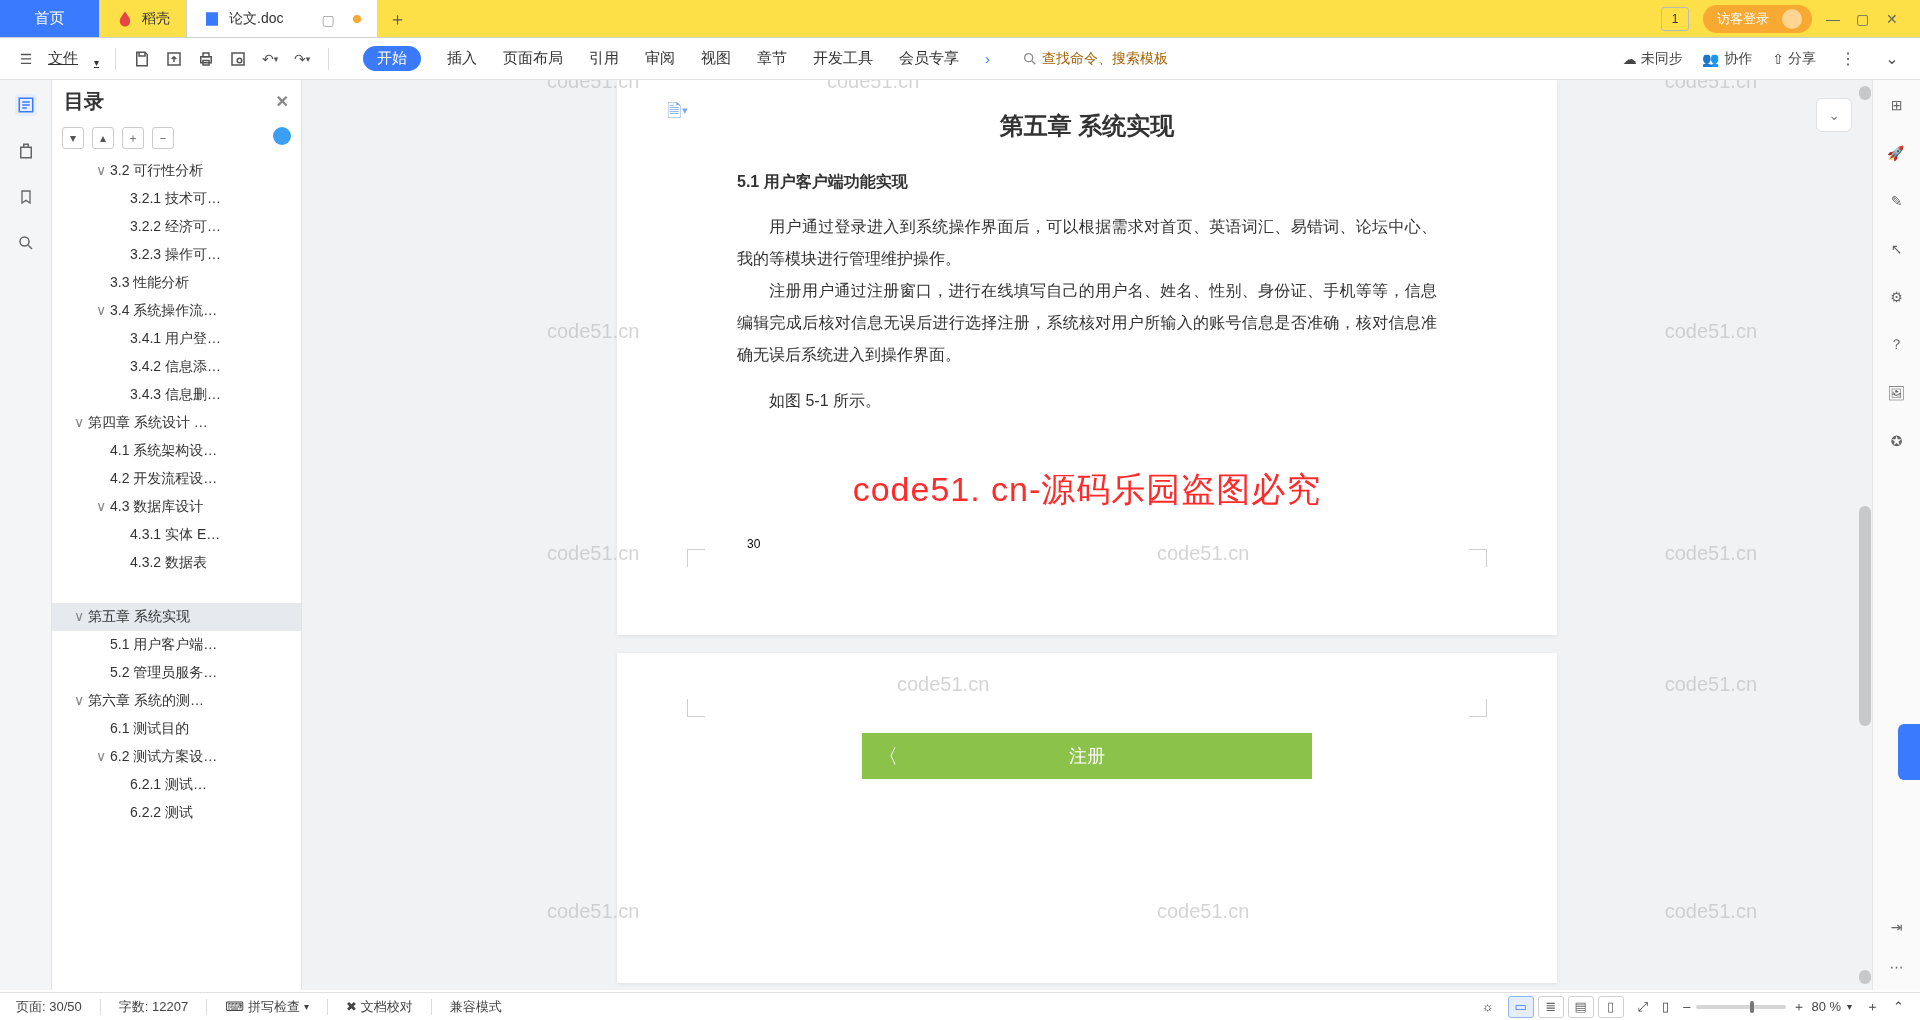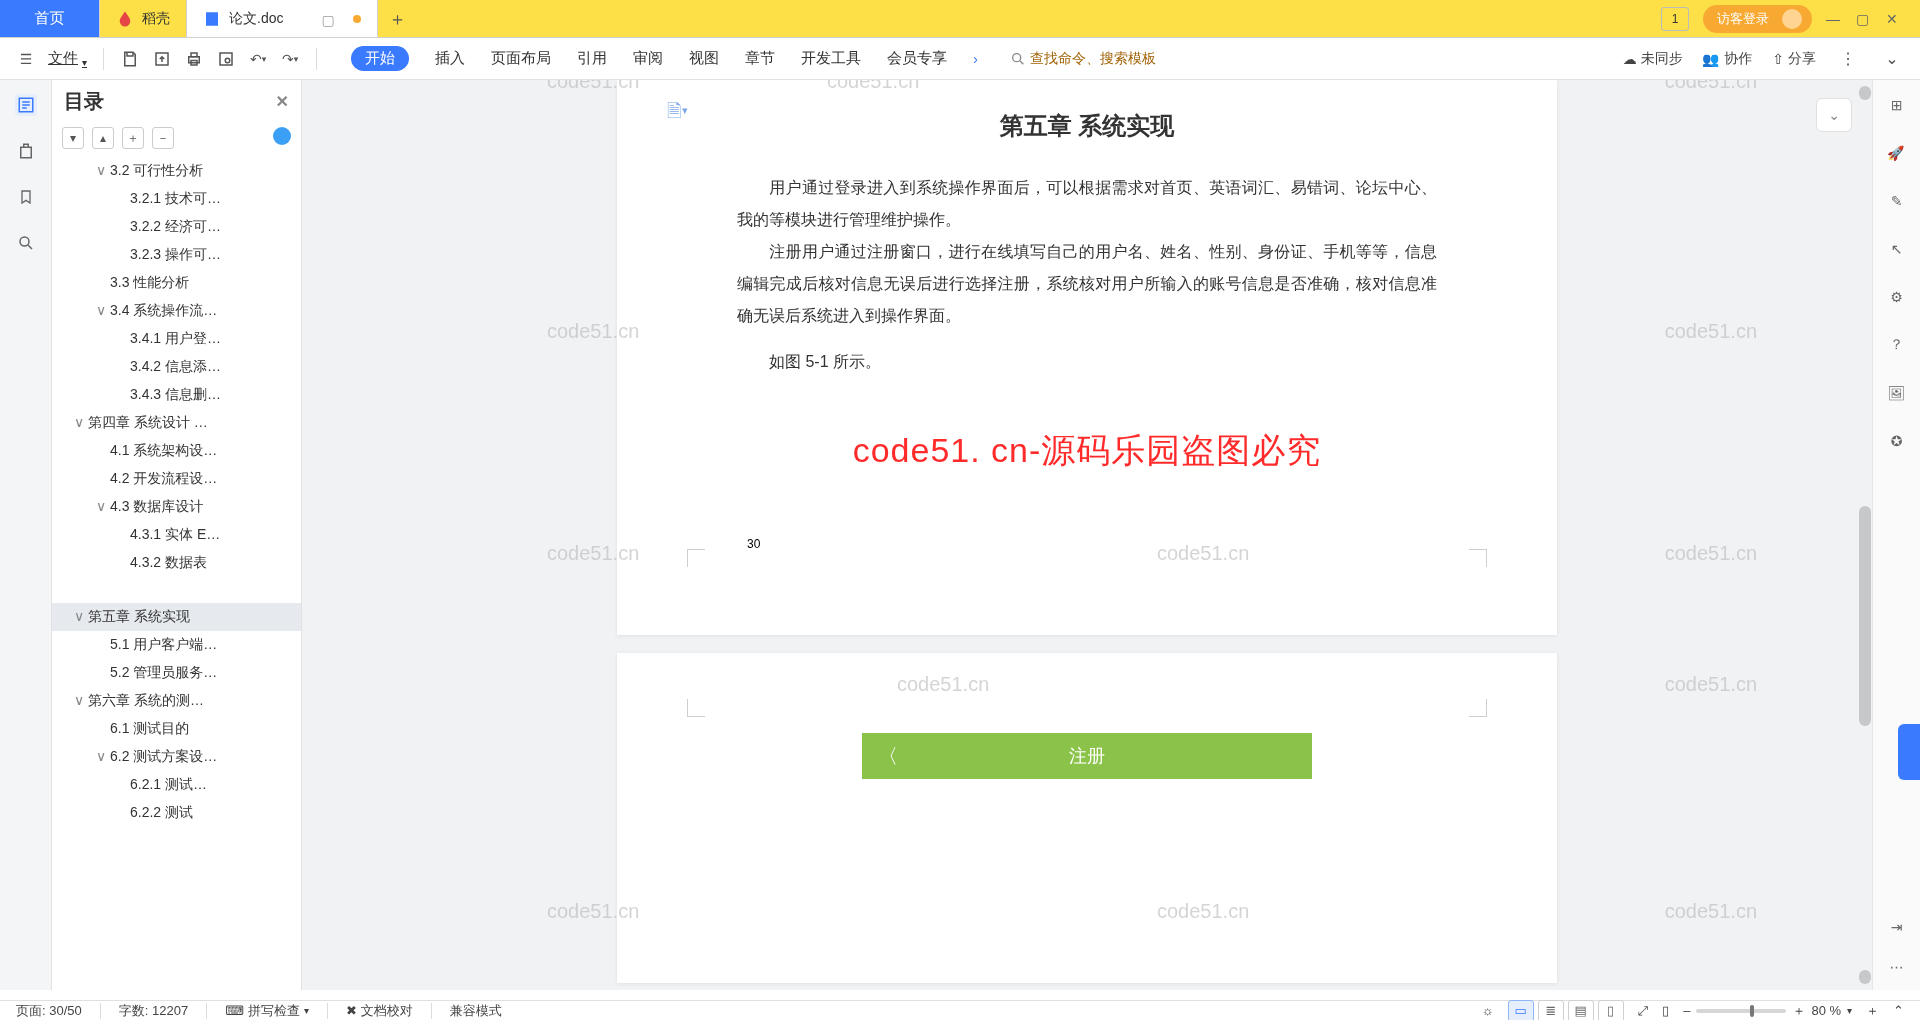--- a/index.html
+++ b/index.html
@@ -17,21 +17,21 @@
   .tab .dev   { width:14px; height:14px; opacity:.5; }
   .plus       { width:38px; display:flex; align-items:center; justify-content:center; color:#555; font-size:18px;}
   .title-right{ margin-left:auto; display:flex; align-items:center; gap:14px; padding-right:18px;}
   .badge-1    { width:28px; height:24px; border:1px solid #bbb; border-radius:3px; display:flex; align-items:center; justify-content:center; font-size:12px; }
   .login-btn  { background:#f7a931; color:#fff; border-radius:14px; height:28px; padding:0 10px 0 14px; display:flex; align-items:center; gap:13px; font-size:13px;}
   .avatar     { width:20px; height:20px; border-radius:50%; background:#ffd591; }
   .win-ctrl   { width:16px; height:16px; color:#666;}
 
   
   .ribbon { height:42px; display:flex; align-items:center; background:#fff; border-bottom:1px solid #e2e2e2; padding:0 16px; gap:12px;}
-  .file-btn { font-size:15px; display:flex; align-items:flex-end; gap:4px;text-decoration:underline;}
+  .file-btn { font-size:15px; display:flex; align-items:flex-end; gap:16px;text-decoration:underline;}
   .ribbon .sep{ width:1px; height:22px; background:#dcdcdc; margin:0 4px;}
   .rb-ico { width:20px; height:20px; display:flex; align-items:center; justify-content:center; color:#555;}
   .ribbon-tabs { display:flex; align-items:center; gap:26px; margin-left:18px; font-size:15px;}
   .ribbon-tabs .pill{ background:#3a7afe; color:#fff; border-radius:14px; padding:3px 14px;}
   .ribbon-tabs span{cursor:pointer;}
   .search-box{ display:flex; align-items:center; gap:4px; color:#a16207; border:none; margin-left:20px; font-size:14px; }
   .search-box svg{width:16px;height:16px;}
   .ribbon-right{ margin-left:auto; display:flex; align-items:center; gap:20px; font-size:14px; color:#444;}
   .ribbon-right .item{display:flex;align-items:center;gap:4px;}
   .ribbon-chevron{ width:24px; text-align:center; font-size:16px; color:#555;}
@@ -90,21 +90,21 @@
 
   
   .right-rail{ width:48px; background:#fafafa; border-left:1px solid #e6e6e6; display:flex; flex-direction:column; align-items:center; padding-top:14px; gap:26px; position:relative;}
   .right-rail div.ico{ width:22px; height:22px; display:flex;align-items:center;justify-content:center; color:#666;}
   .right-rail .blue-tab{ position:absolute; right:0; bottom:210px; width:22px; height:56px; background:#3a7afe; border-radius:6px 0 0 6px;}
   .right-rail .bottom{ position:absolute; bottom:12px; left:0; right:0; display:flex; flex-direction:column; align-items:center; gap:18px;}
   .scroll-track{position:absolute;left:-14px;top:6px;bottom:6px;width:12px;}
   .scroll-thumb{position:absolute;left:0;width:12px;border-radius:6px;background:#c7c8ca;}
 
   
-  .status{ position:absolute; left:0; right:0; bottom:0; height:20px; background:#fff; border-top:1px solid #e0e0e0; display:flex; align-items:center; padding:0 16px; font-size:13px; color:#444; gap:18px;}
+  .status{ position:absolute; left:0; right:0; bottom:0; height:28px; background:#fff; border-top:1px solid #e0e0e0; display:flex; align-items:center; padding:0 16px; font-size:13px; color:#444; gap:18px;}
   .status .sep{ width:1px;height:16px;background:#dcdcdc;}
   .status .item{display:flex;align-items:center;gap:4px;}
   .status-right{margin-left:auto;display:flex;align-items:center;gap:14px;}
   .view-btns{display:flex;gap:4px;}
   .view-btns .vb{width:26px;height:22px;border:1px solid #d0d0d0;border-radius:3px;display:flex;align-items:center;justify-content:center;color:#666;}
   .view-btns .vb.on{background:#e6eefc;border-color:#8fb6f7;color:#3a7afe;}
   .zoom-ctrl{display:flex;align-items:center;gap:6px;}
   .zoom-ctrl .bar{width:90px;height:4px;background:#d6d6d6;border-radius:2px;position:relative;}
   .zoom-ctrl .bar::after{content:"";position:absolute;left:54px;top:-4px;width:4px;height:12px;background:#777;border-radius:2px;}
   svg{display:block;}
@@ -288,20 +288,21 @@
         <div class="node l3"><span class="chev"></span>6.2.2 测试</div>
       </div>
   </div>
 
   <div class="doc-area">
     <div class="bookmark-btn">⌄</div>
 
     <div class="page page1">
       <div class="p-ico">🗎▾</div>
       <div class="doc-title">第五章  系统实现</div>
+      <div class="subhead">5.1 用户客户端功能实现</div>
       <div class="body-txt"><span class="indent"></span><span>用户通过登录进入到系统操作界面后，可以根据需求对首页、英语词汇、易错词、论坛中心、我的等模块进行管理维护操作。</span></div>
       <div class="body-txt"><span class="indent"></span><span>注册用户通过注册窗口，进行在线填写自己的用户名、姓名、性别、身份证、手机等等，信息编辑完成后核对信息无误后进行选择注册，系统核对用户所输入的账号信息是否准确，核对信息准确无误后系统进入到操作界面。</span></div>
       <div class="body-txt fig-lbl"><span class="indent"></span><span>如图 5-1 所示。</span></div>
       <div class="watermark-red">code51. cn-源码乐园盗图必究</div>
       <div class="pgnum">30</div>
       <span class="corner bl"></span>
         <span class="corner br"></span>
       <span class="wmk" style="left:-70px;top:-10px">code51.cn</span>
       <span class="wmk" style="right:-200px;top:-10px">code51.cn</span>
       <span class="wmk" style="left:-70px;top:240px">code51.cn</span>

